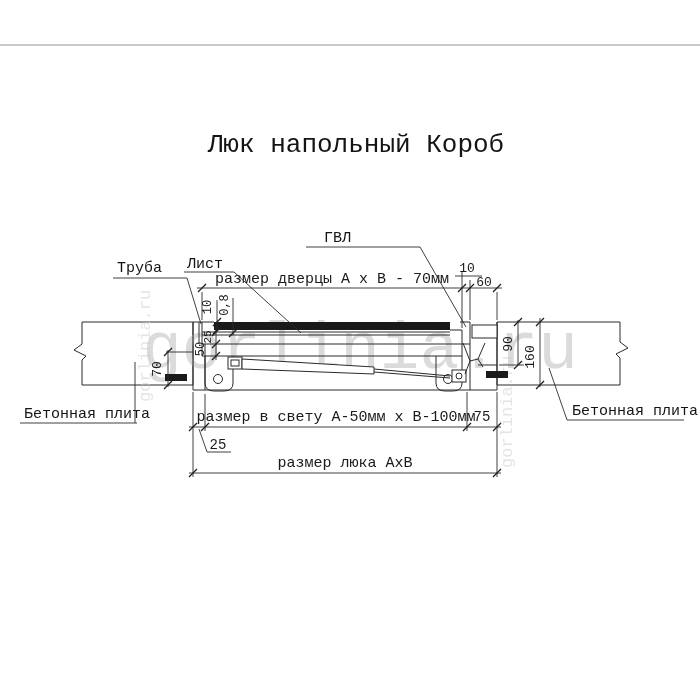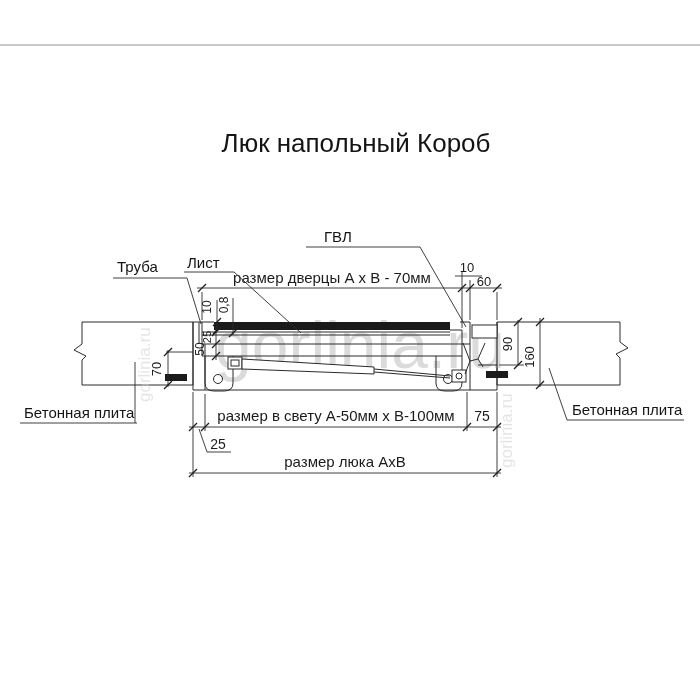--- a/index.html
+++ b/index.html
@@ -1,17 +1,17 @@
 <!DOCTYPE html>
 <html><head>
 <meta charset="utf-8">
 <style>
   html,body{margin:0;padding:0;background:#ffffff;}
   body{width:700px;height:700px;font-family:"Liberation Sans",sans-serif;}
-  .stage{position:relative;width:700px;height:700px;background:#ffffff;overflow:hidden;}
+  .stage{position:relative;width:700px;height:700px;background:#ffffff;overflow:hidden;font-family:Liberation Mono, monospace;}
   svg{position:absolute;left:0;top:0;}
   .ln{stroke:#2b2b2b;stroke-width:1;fill:none;}
   .thin{stroke:#2b2b2b;stroke-width:0.9;fill:none;}
   .tick{stroke:#1f1f1f;stroke-width:1.3;fill:none;}
   .dimtxt{fill:#1b1b1b;font-size:15px;}
   .numtxt{fill:#1b1b1b;font-size:13px;}
   .rottxt{fill:#1b1b1b;font-size:12px;}
   .callout{fill:#151515;font-size:15px;}
   .title{fill:#141414;font-size:26px;}
   .wm{fill:#cfcfcf;opacity:0.75;font-size:66px;}

